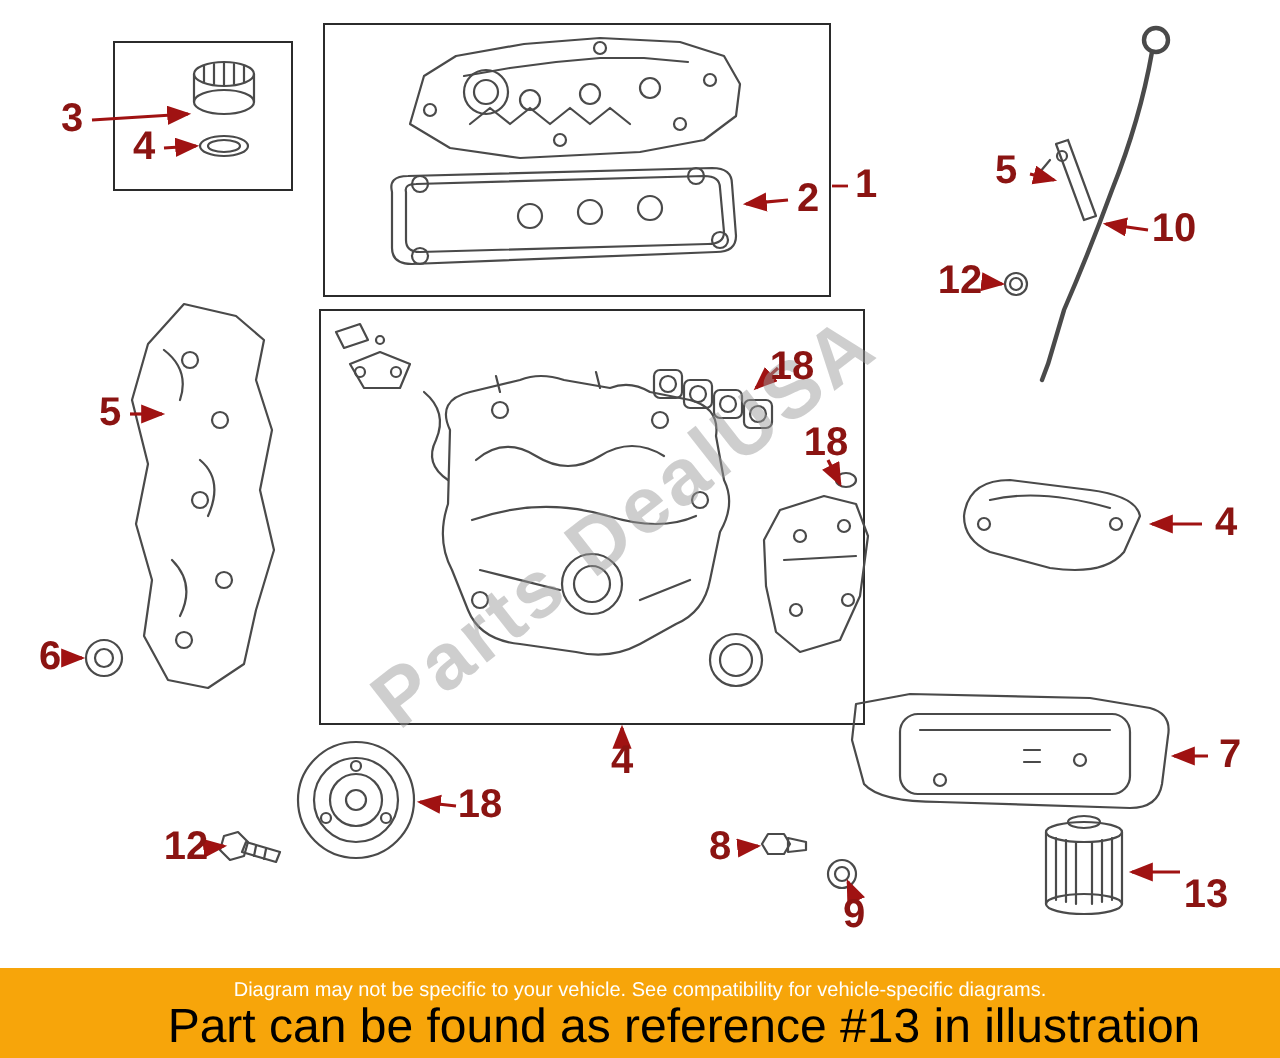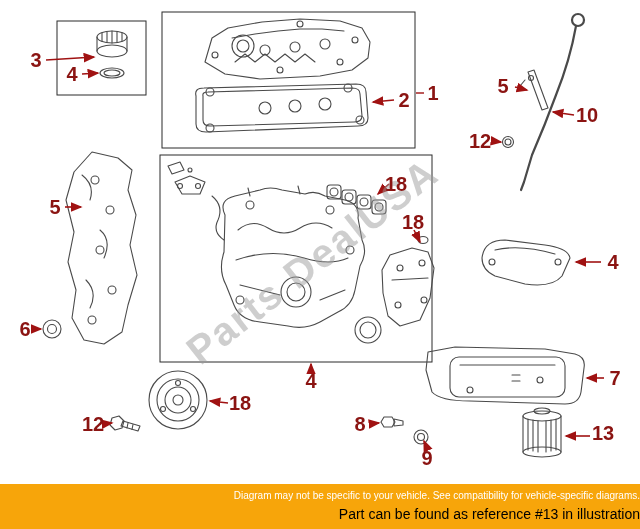--- a/index.html
+++ b/index.html
@@ -19,24 +19,24 @@
     font-family:"Liberation Sans",sans-serif;white-space:nowrap;user-select:none;
   }
   .watermark{
     position:absolute;left:178px;top:338px;
     transform:rotate(-38deg);transform-origin:0 0;
     font-size:40px;font-weight:bold;letter-spacing:2px;
     color:var(--watermark,#9b9b9b);opacity:.48;white-space:nowrap;pointer-events:none;
   }
   .banner{
     position:absolute;left:0;bottom:0;width:640px;height:45px;
-    background:var(--banner-bg,#F7A50A);text-align:right;
+    background:var(--banner-bg,#F7A50A);text-align:center;
   }
   .banner .disclaimer{font-size:10px;line-height:11px;color:var(--disclaimer,#ffffff);padding-top:6px;}
-  .banner .reference{font-size:14px;line-height:20px;color:var(--reference,#000000);margin-top:3px;padding-left:44px;}
+  .banner .reference{font-size:24px;line-height:20px;color:var(--reference,#000000);margin-top:3px;padding-left:44px;}
 </style>
 </head>
 <body>
 
 <div class="stage">
 
   <svg width="640" height="484" viewBox="0 0 640 484">
     <defs>
       <marker id="ah" markerWidth="9" markerHeight="8" refX="6.5" refY="3" orient="auto">
         <path d="M0,0 L7.5,3 L0,6 Z" fill="#A01212"></path>
@@ -242,21 +242,21 @@
   <span class="callout" style="left:36px;top:60px">3</span>
   <span class="callout" style="left:72px;top:74px">4</span>
   <span class="callout" style="left:55px;top:207px">5</span>
   <span class="callout" style="left:25px;top:329px">6</span>
   <span class="callout" style="left:615px;top:378px">7</span>
   <span class="callout" style="left:360px;top:424px">8</span>
   <span class="callout" style="left:427px;top:458px">9</span>
   <span class="callout" style="left:587px;top:115px">10</span>
   <span class="callout" style="left:503px;top:86px">5</span>
   <span class="callout" style="left:480px;top:141px">12</span>
-  <span class="callout" style="left:603px;top:433px">13</span>
+  <span class="callout" style="left:603px;top:448px">13</span>
   <span class="callout" style="left:613px;top:262px">4</span>
   <span class="callout" style="left:240px;top:403px">18</span>
   <span class="callout" style="left:93px;top:424px">12</span>
   <span class="callout" style="left:311px;top:381px">4</span>
   <span class="callout" style="left:396px;top:184px">18</span>
   <span class="callout" style="left:413px;top:222px">18</span>
 
   <div class="banner">
     <div class="disclaimer">Diagram may not be specific to your vehicle. See compatibility for vehicle-specific diagrams.</div>
     <div class="reference">Part can be found as reference #13 in illustration</div>

